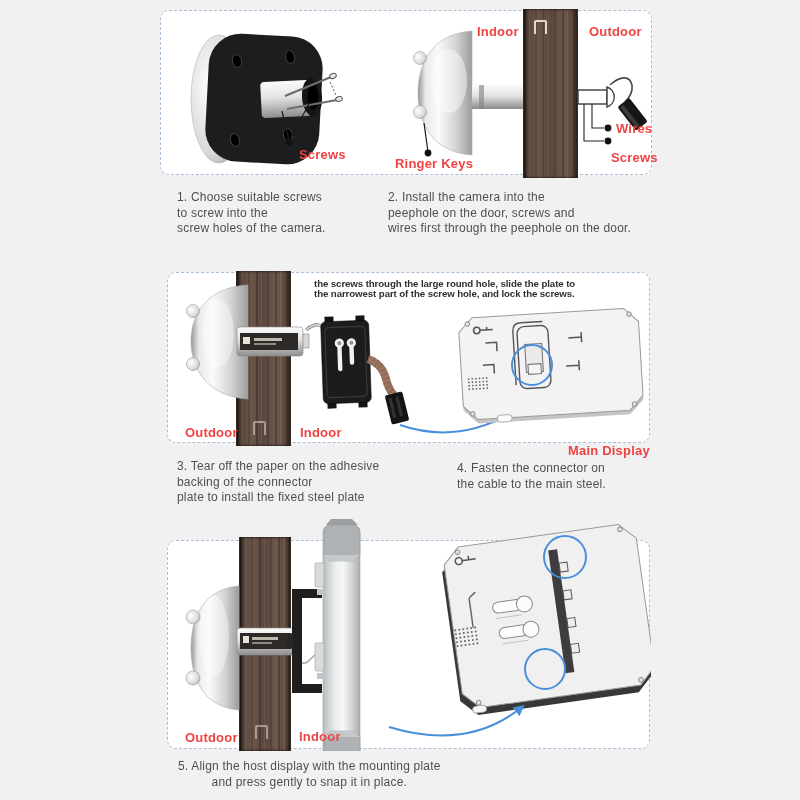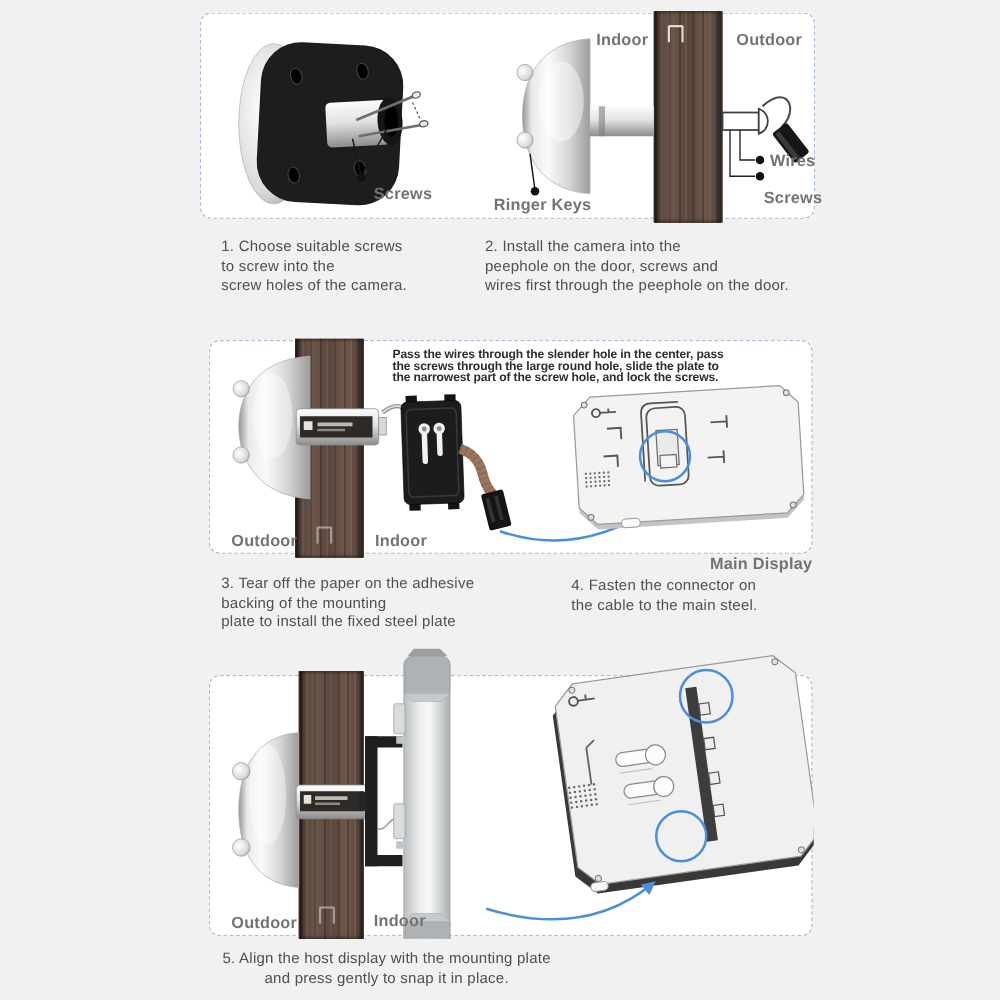--- a/index.html
+++ b/index.html
@@ -10,21 +10,21 @@
   #panel3{left:167px;top:540px;width:483px;height:209px;}
   .panel svg{position:absolute;left:0;top:0;}
   .door{position:absolute;background-color:#5d4a41;
     background-image:
       repeating-linear-gradient(90deg, rgba(20,10,5,.28) 0px, rgba(20,10,5,.28) 1.5px, rgba(0,0,0,0) 1.5px, rgba(0,0,0,0) 5px, rgba(255,240,220,.08) 5px, rgba(255,240,220,.08) 6.5px, rgba(0,0,0,0) 6.5px, rgba(0,0,0,0) 11px, rgba(20,10,5,.18) 11px, rgba(20,10,5,.18) 13px, rgba(0,0,0,0) 13px, rgba(0,0,0,0) 19px),
       linear-gradient(90deg,#4e3d35,#6b564a 25%,#5a473e 50%,#6e584c 75%,#503f37);
     box-shadow:inset 2px 0 3px rgba(0,0,0,.5), inset -2px 0 3px rgba(0,0,0,.5);
     border-left:1px solid #352a24;border-right:1px solid #352a24;box-sizing:border-box;}
   .staple{position:absolute;width:9px;height:12px;border:2px solid rgba(238,231,218,.92);border-bottom:none;border-radius:2px 2px 0 0;}
   .staple.faint{opacity:.55;}
-  .lbl{position:absolute;font-size:13px;font-weight:700;color:#737373;letter-spacing:.2px;white-space:nowrap;}
+  .lbl{position:absolute;font-size:13px;font-weight:700;color:#ef4444;letter-spacing:.2px;white-space:nowrap;}
   .note{position:absolute;font-size:9.7px;font-weight:700;color:#2e2e2e;line-height:9.7px;letter-spacing:-.1px;white-space:nowrap;}
   .caption{position:absolute;font-size:12px;font-weight:400;color:#4f4f4f;line-height:15.5px;letter-spacing:.2px;white-space:nowrap;}
 </style>
 </head>
 <body>
 
 <svg width="0" height="0" style="position:absolute" aria-hidden="true">
   <defs>
     <linearGradient id="gMetal" x1="0" y1="0" x2="0" y2="1">
       <stop offset="0" stop-color="#fbfbfb"></stop>
@@ -214,21 +214,20 @@
           <circle cx="464" cy="46" r="2.3"></circle>
           <circle cx="464" cy="136" r="2.3"></circle>
           <circle cx="302" cy="136" r="2.3"></circle>
       </g>
       <rect x="326" y="139" width="15" height="7" rx="3.5" fill="#fafafa" stroke="#999999" stroke-width=".8"></rect>
     </g>
     <circle cx="364" cy="92" r="20" fill="none" stroke="#4a8fdb" stroke-width="2"></circle>
   </svg>
 
   <div class="note" style="left:146px;top:6px;">
-    <div>Pass the wires through the slender hole in the center, pass</div>
     <div>the screws through the large round hole, slide the plate to</div>
     <div>the narrowest part of the screw hole, and lock the screws.</div>
   </div>
   <span class="lbl" style="left:17px;top:152px;">Outdoor</span>
   <span class="lbl" style="left:132px;top:152px;">Indoor</span>
   <span class="lbl" style="left:400px;top:170px;">Main Display</span>
 </div>
 
 <div class="panel" id="panel3">
   <div class="door" style="left:71px;top:-4px;width:52px;height:214px;"></div>
@@ -348,21 +347,21 @@
   <div>to screw into the</div>
   <div>screw holes of the camera.</div>
 </div>
 <div class="caption" style="left:388px;top:190px;">
   <div>2. Install the camera into the</div>
   <div>peephole on the door, screws and</div>
   <div>wires first through the peephole on the door.</div>
 </div>
 <div class="caption" style="left:177px;top:459px;">
   <div>3. Tear off the paper on the adhesive</div>
-  <div>backing of the mounting</div>
+  <div>backing of the connector</div>
   <div>plate to install the fixed steel plate</div>
 </div>
 <div class="caption" style="left:457px;top:461px;">
   <div>4. Fasten the connector on</div>
   <div>the cable to the main steel.</div>
 </div>
 <div class="caption" style="left:178px;top:759px;text-align:center;">
   <div>5. Align the host display with the mounting plate</div>
   <div>and press gently to snap it in place.</div>
 </div>

